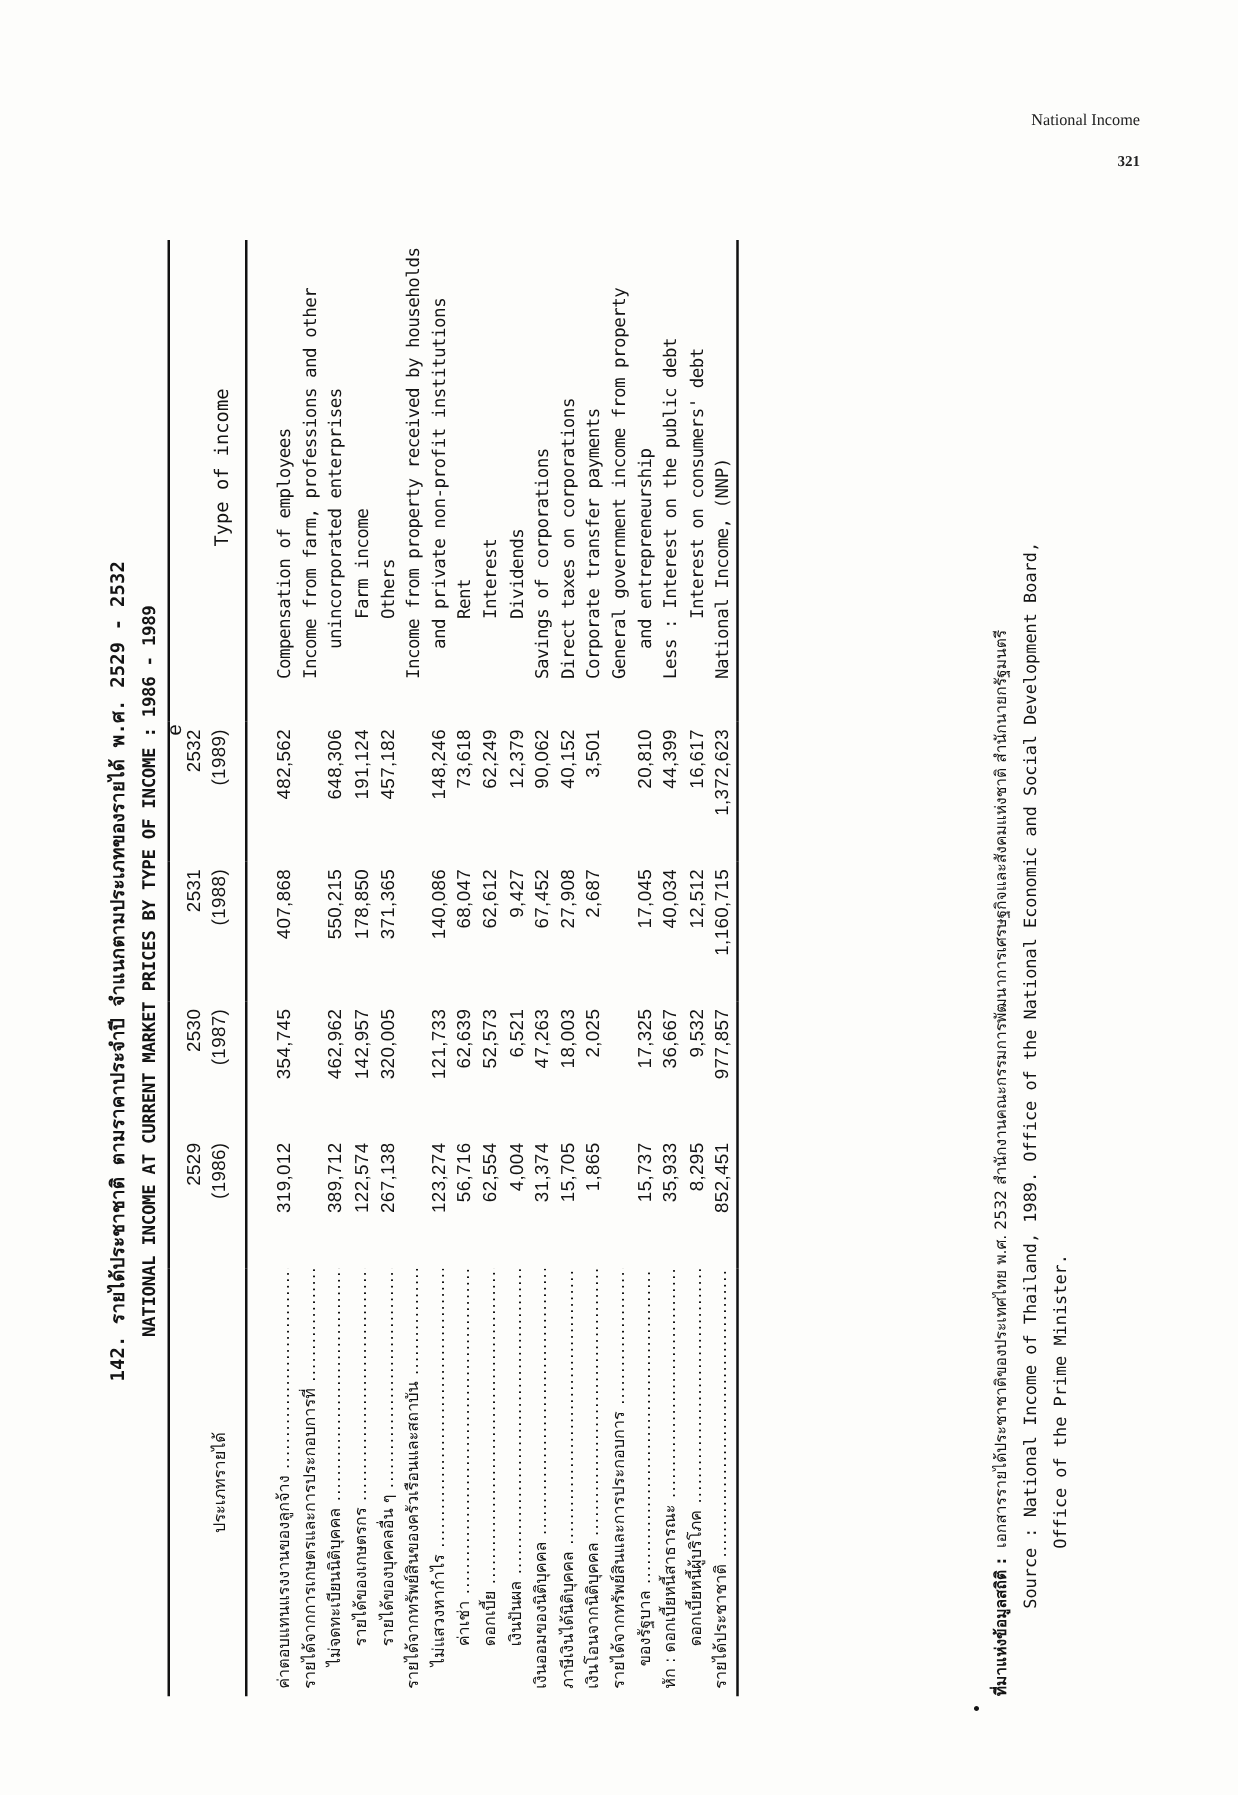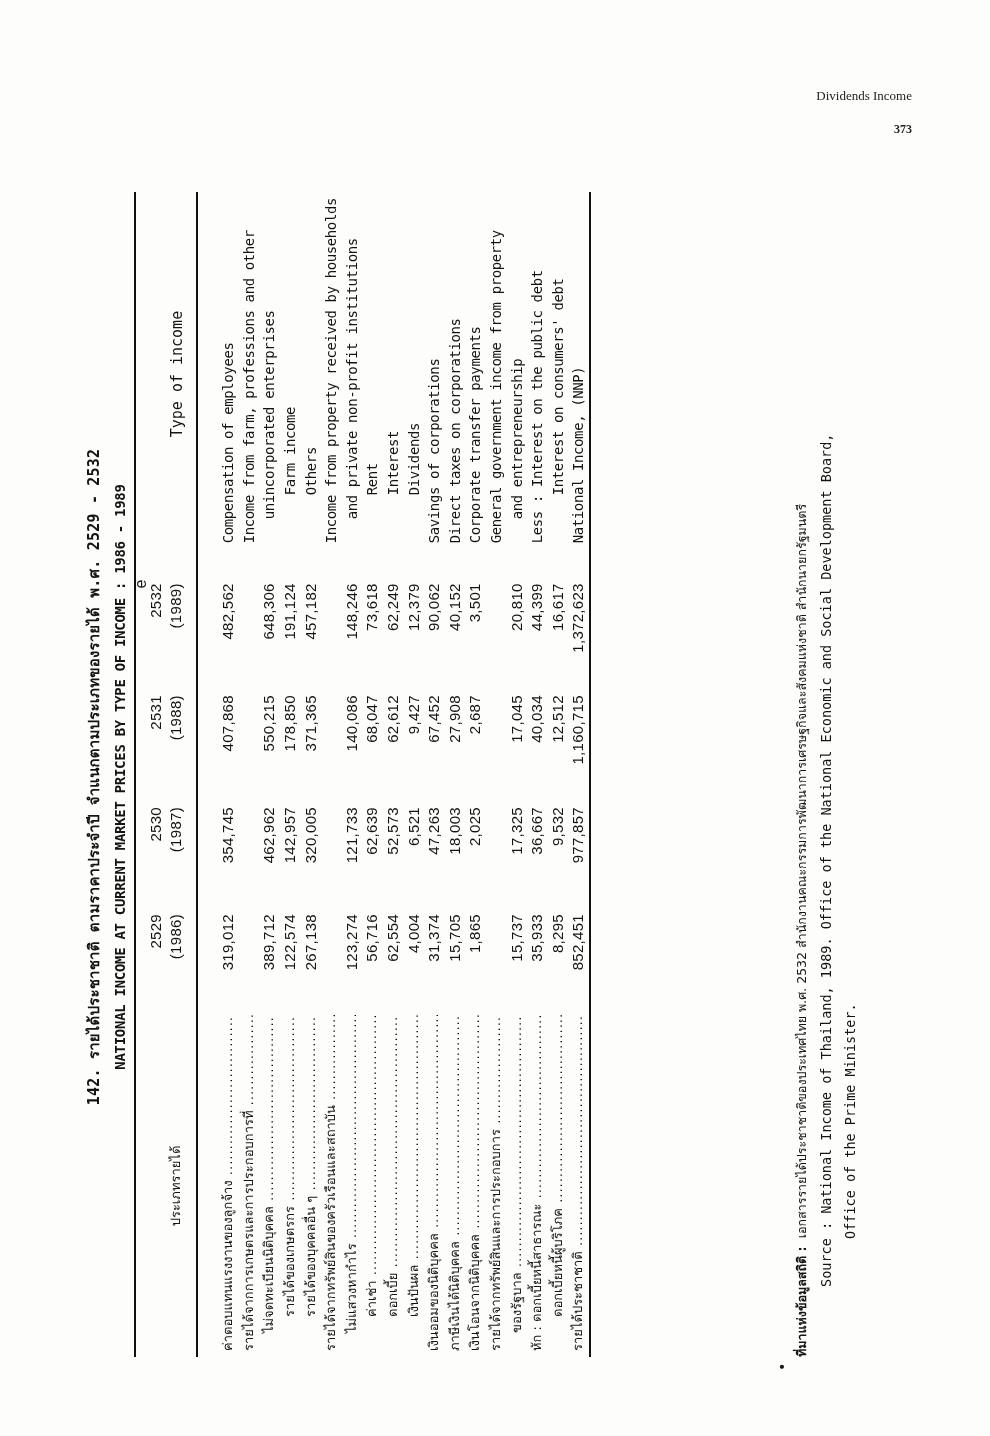--- a/index.html
+++ b/index.html
@@ -49,22 +49,22 @@
   .footnote { position: absolute; left: 20px; top: 715px; font-size: 13.5px; line-height: 24px; }
   .footnote .th-src { font-family: "DejaVu Sans", sans-serif; font-size: 12.5px; font-weight: bold; }
   .footnote .row2 { padding-left: 70px; }
   .footnote .row3 { padding-left: 118px; }
   .stray-dot { position: absolute; left: 6px; top: 700px; font-size: 14px; }
 </style>
 </head>
 <body>
 
 <div class="running-head">
-  <span class="title">Dividends Income</span>
-  <span class="pageno">373</span>
+  <span class="title">National Income</span>
+  <span class="pageno">321</span>
 </div>
 
 <div class="sheet">
   <div class="caption">
     <div class="th-title">
       <span>142.</span>
       <span>รายได้ประชาชาติ ตามราคาประจำปี จำแนกตามประเภทของรายได้ พ.ศ. 2529 - 2532</span>
     </div>
     <div class="en-title">NATIONAL INCOME AT CURRENT MARKET PRICES BY TYPE OF INCOME : 1986 - 1989</div>
   </div>

